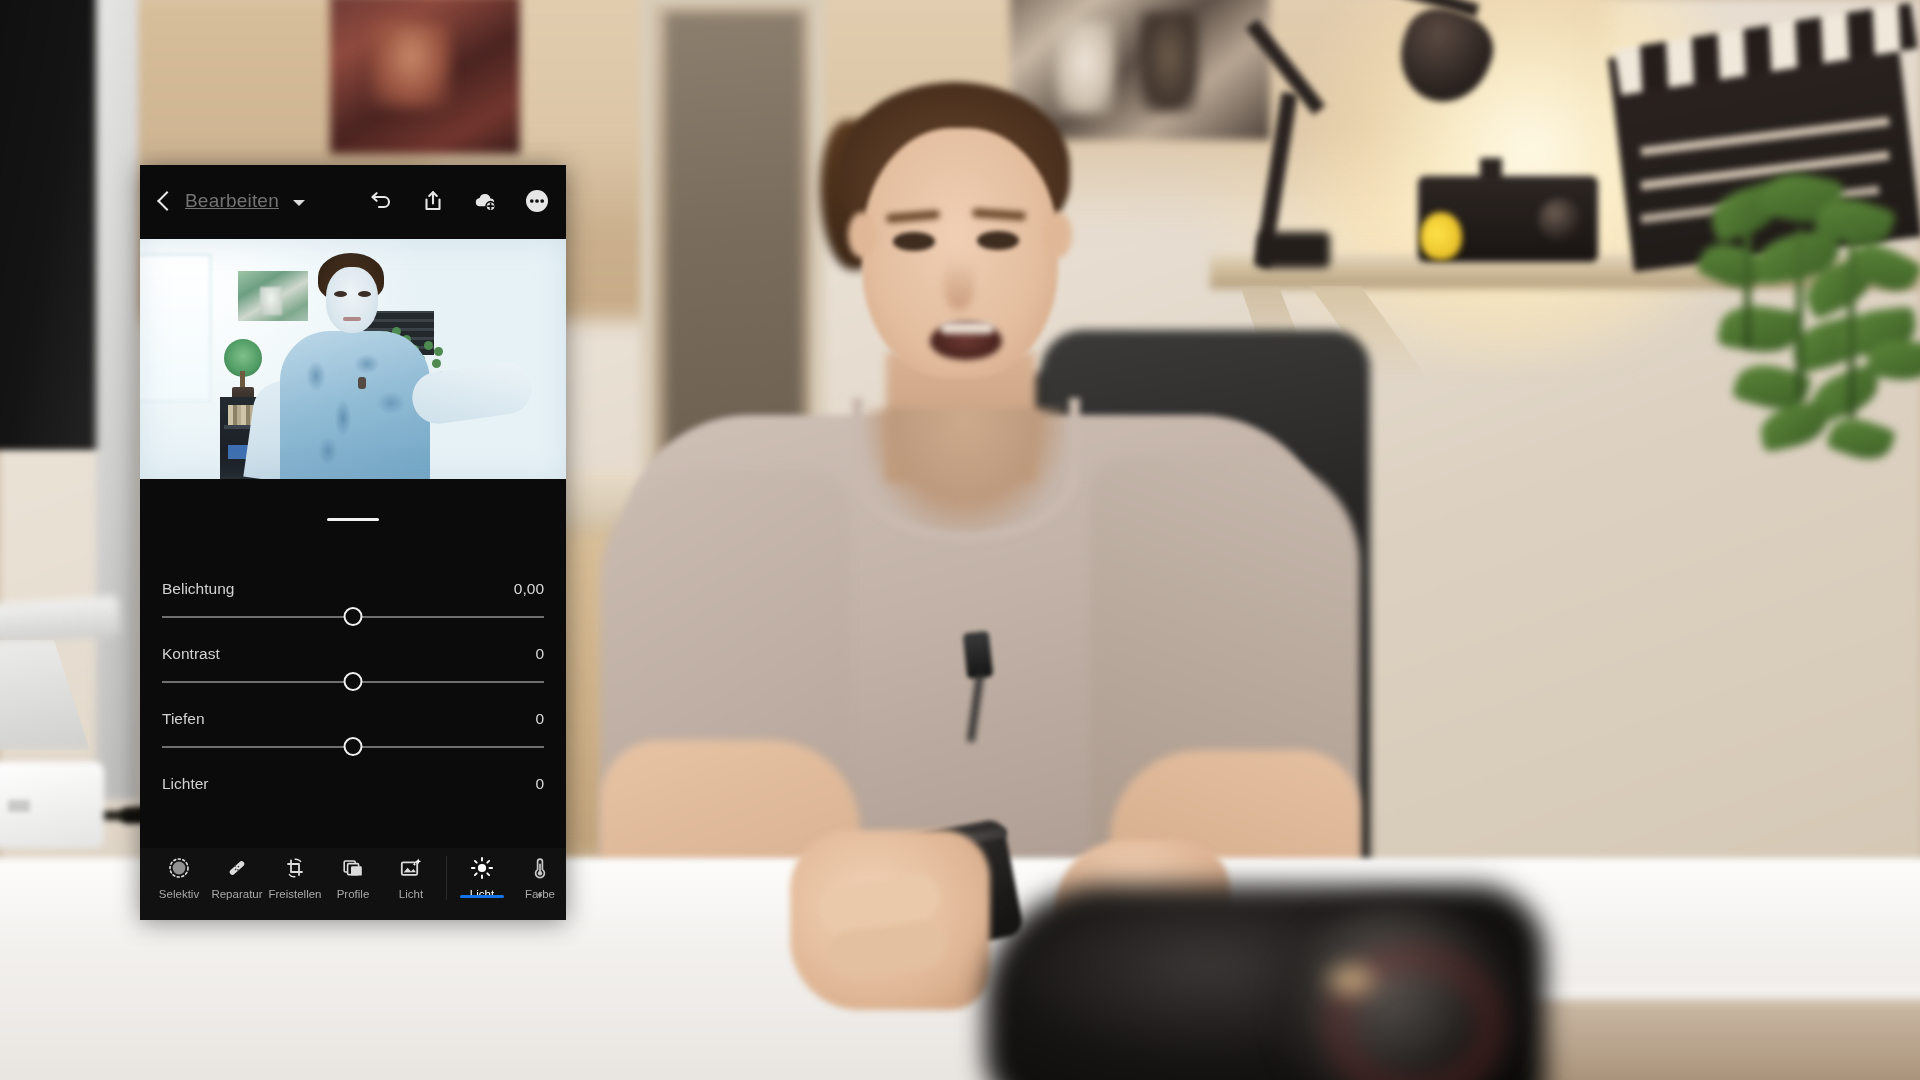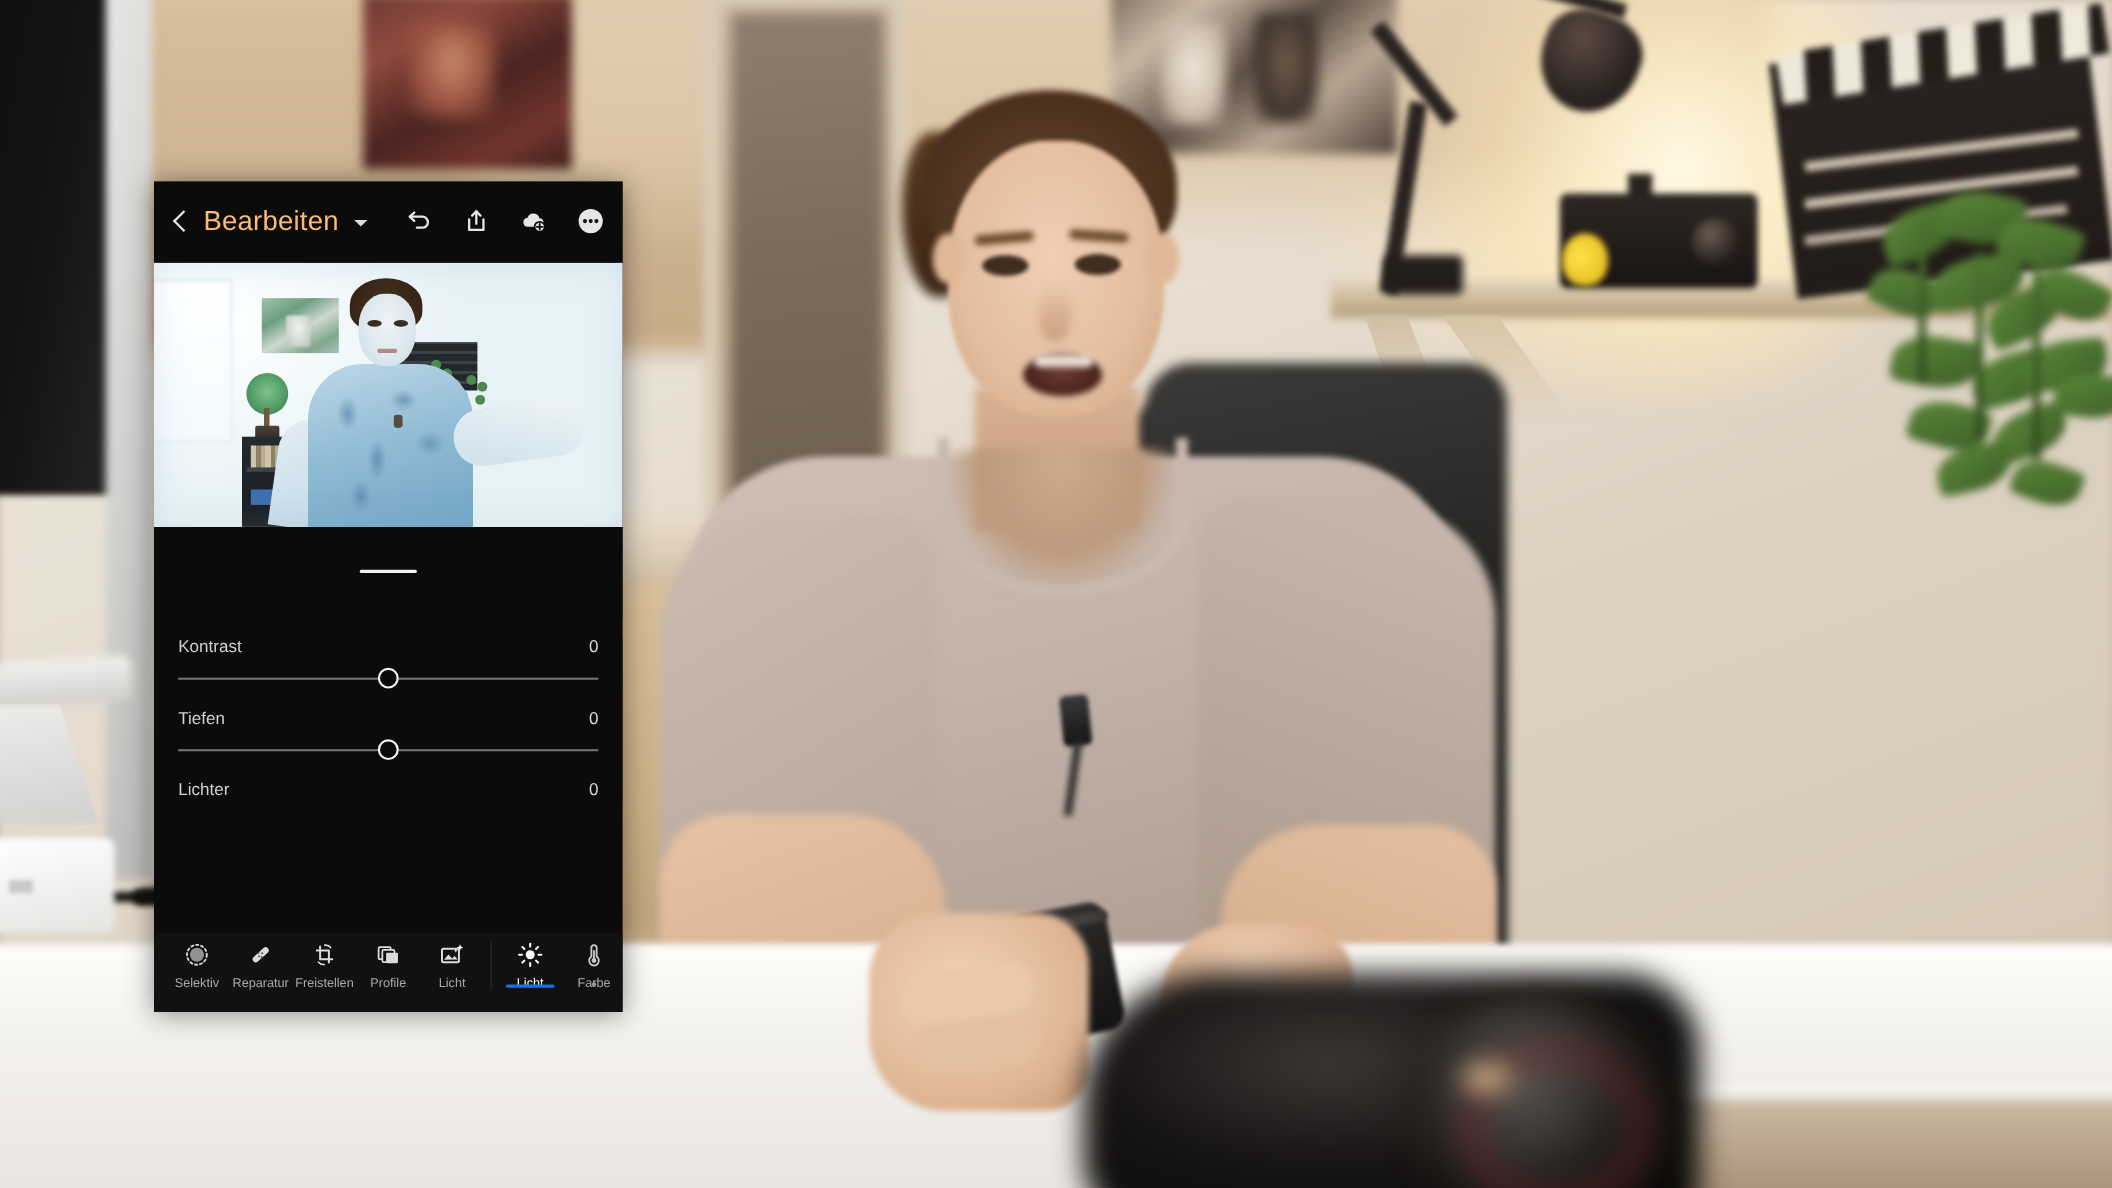--- a/index.html
+++ b/index.html
@@ -430,21 +430,21 @@
   .back-chev {
     width: 13px; height: 22px; position: relative; cursor: pointer; flex: none;
   }
   .back-chev::before {
     content: ""; position: absolute; left: 2px; top: 4px;
     width: 12px; height: 12px;
     border-left: 2.6px solid #e8e8e8; border-bottom: 2.6px solid #e8e8e8;
     transform: rotate(45deg);
   }
   .hdr-title {
-    color: #fdba74; font-size: 25px; letter-spacing: .2px; white-space: nowrap;
+    color: #737373; font-size: 19px; letter-spacing: .2px; white-space: nowrap; text-decoration: underline;
   }
   .caret-dn {
     width: 0; height: 0; flex: none;
     border-left: 6px solid transparent; border-right: 6px solid transparent;
     border-top: 6.5px solid #dcdcdc; margin-top: 3px;
   }
   .hdr-right {
     margin-left: auto; display: flex; align-items: center; gap: 26px;
   }
   .hdr-ic { width: 26px; height: 26px; flex: none; position: relative; }
@@ -845,20 +845,30 @@
   <div class="lr-handle-zone">
     <div class="lr-handle"></div>
   </div>
 
   <div class="lr-controls">
 
 
     <div class="slider-block" id="slider-block">
         <div class="slider-row">
           <div class="slider-top">
+            <span>Belichtung</span>
+            <span class="slider-val">0,00</span>
+          </div>
+          <div class="slider-track">
+            <div class="slider-line"></div>
+            <div class="slider-thumb" style="left: 50%;"></div>
+          </div>
+        </div>
+        <div class="slider-row">
+          <div class="slider-top">
             <span>Kontrast</span>
             <span class="slider-val">0</span>
           </div>
           <div class="slider-track">
             <div class="slider-line"></div>
             <div class="slider-thumb" style="left: 50%;"></div>
           </div>
         </div>
         <div class="slider-row">
           <div class="slider-top">

